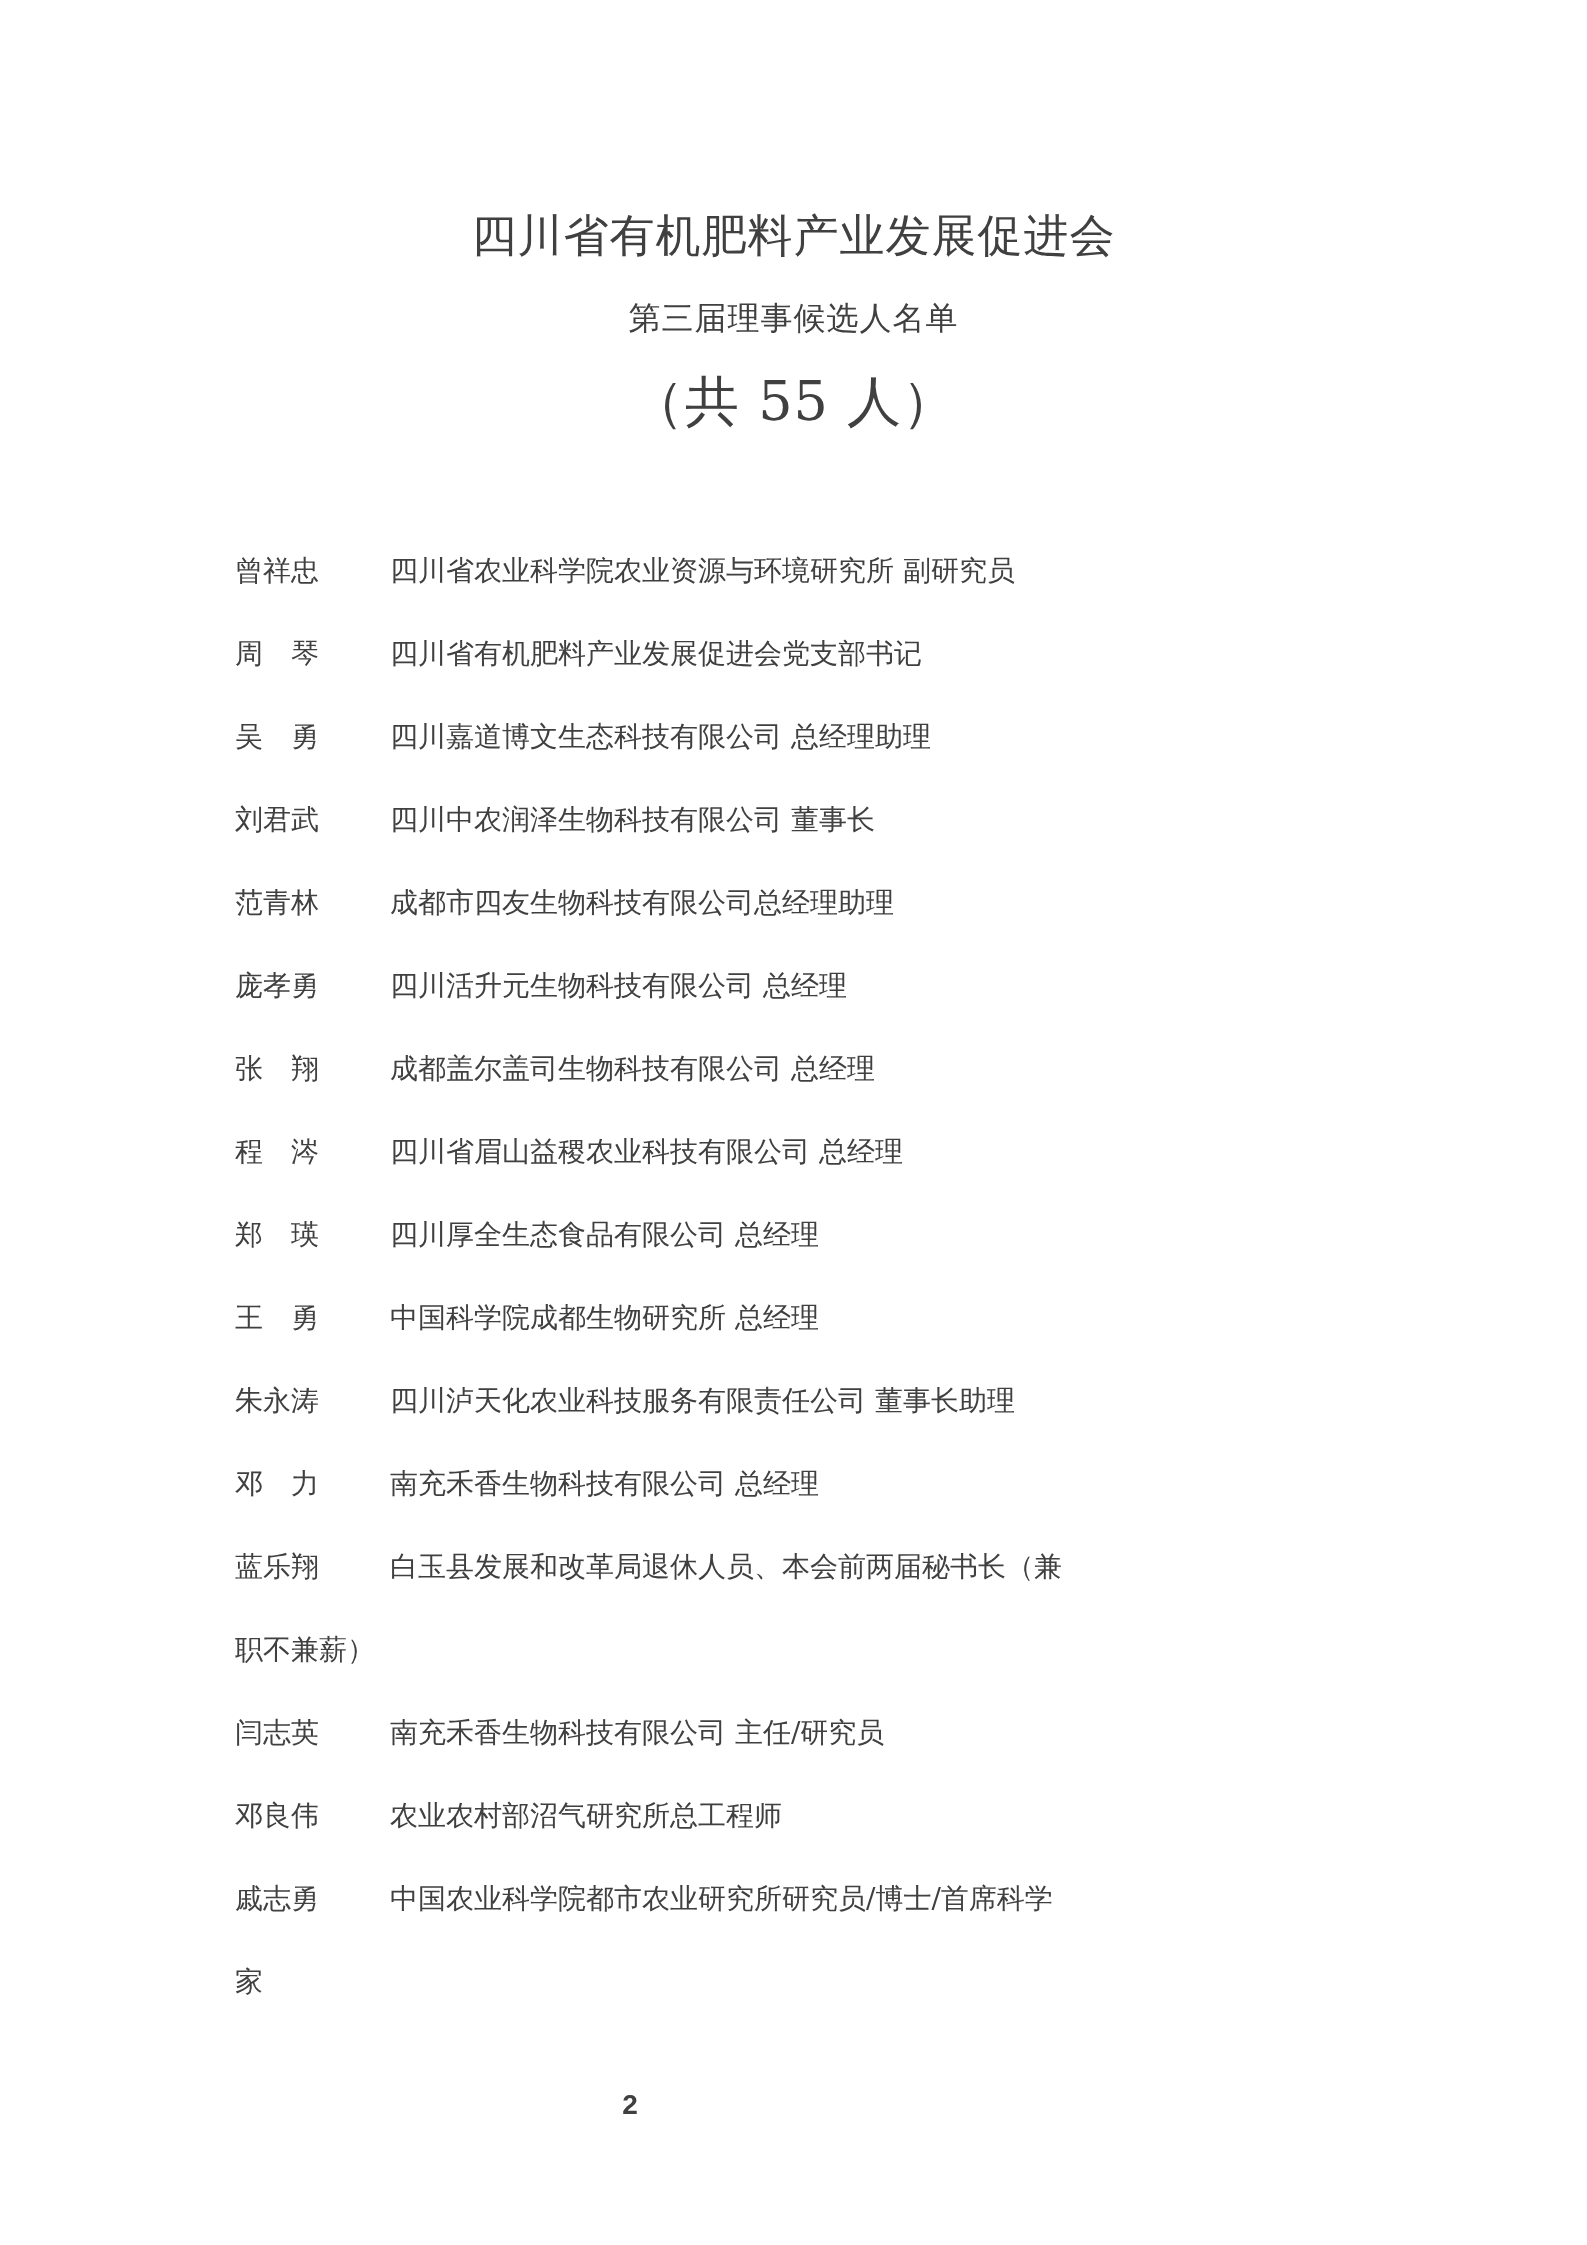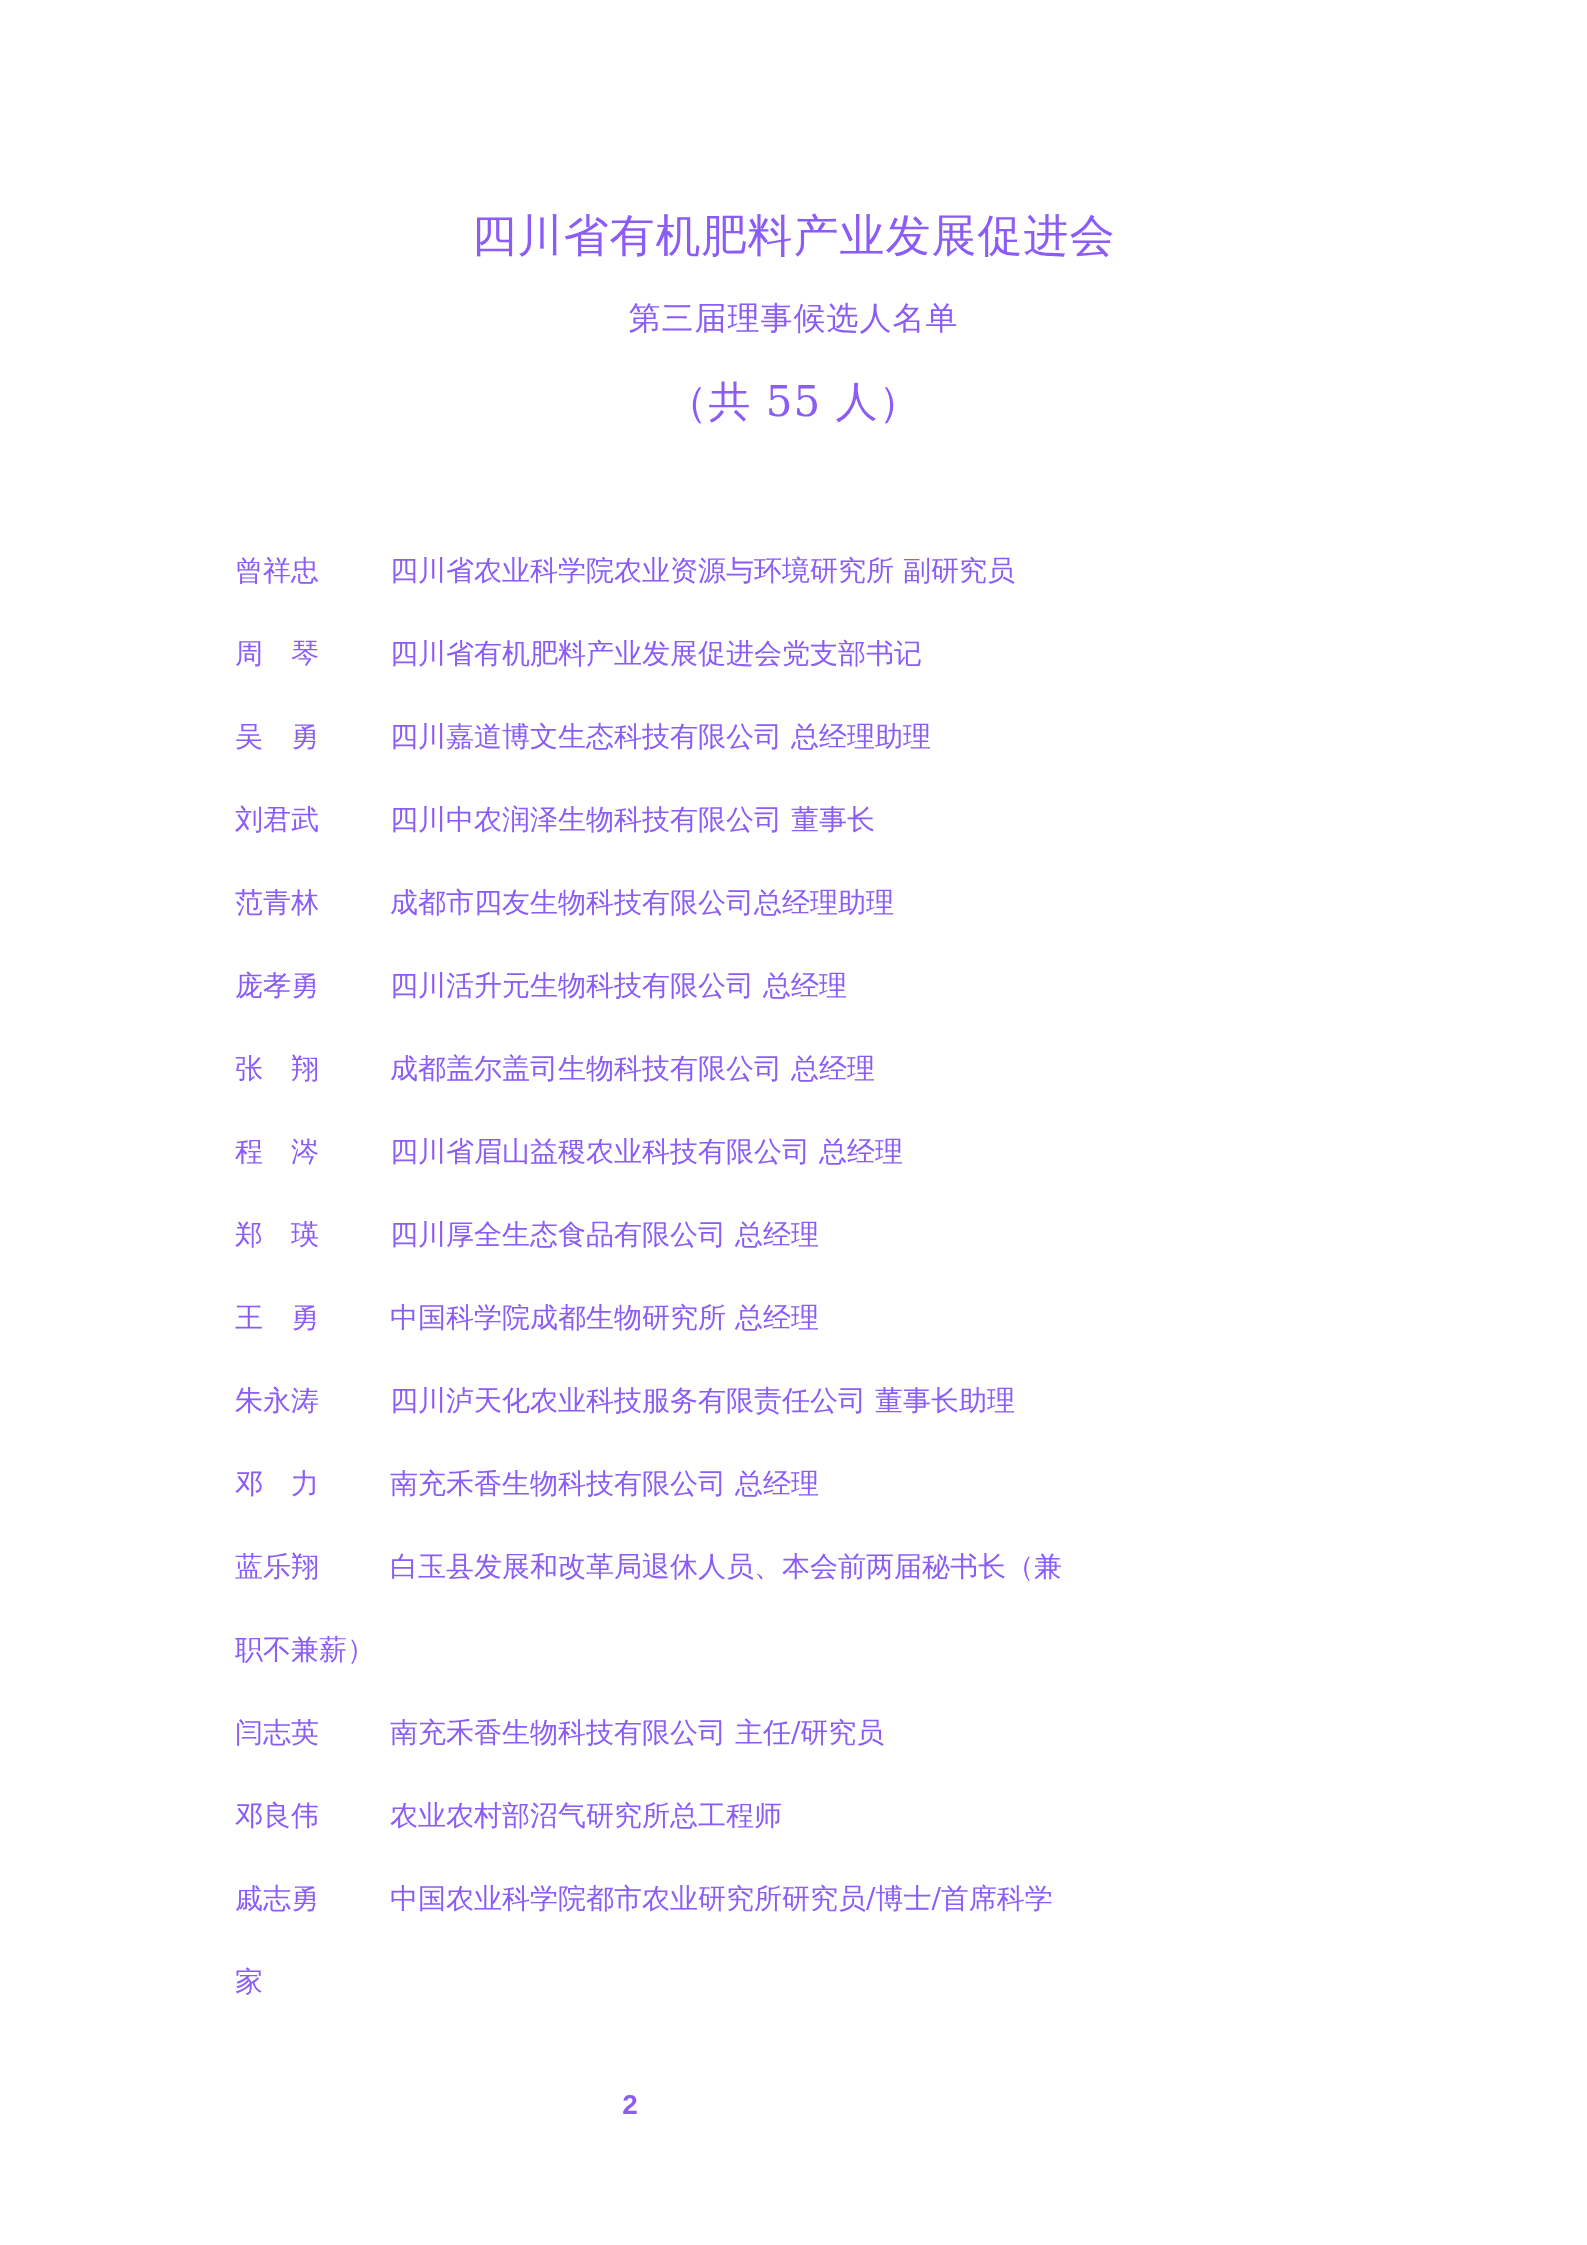--- a/index.html
+++ b/index.html
@@ -5,37 +5,37 @@
   html, body {
     margin: 0;
     padding: 0;
     background: #ffffff;
   }
   .page {
     position: relative;
     width: 1587px;
     height: 2245px;
     background: #ffffff;
-    color: #8b5cf6;
+    color: #404040;
     font-family: "DejaVu Serif", "Liberation Serif", serif;
     overflow: hidden;
   }
   .titles {
     padding-top: 194px;
     text-align: center;
   }
   .title-line {
     margin: 0;
     font-weight: normal;
     line-height: 83px;
     letter-spacing: 1px;
   }
   .t1 { font-size: 45px; }
   .t2 { font-size: 32px; }
-  .t3 { font-size: 42px; }
+  .t3 { font-size: 54px; }
   .candidate-list {
     margin-top: 86px;
     margin-left: 235px;
     width: 1190px;
     font-size: 28px;
     line-height: 83px;
   }
   .entry {
     margin: 0;
     padding: 0;

